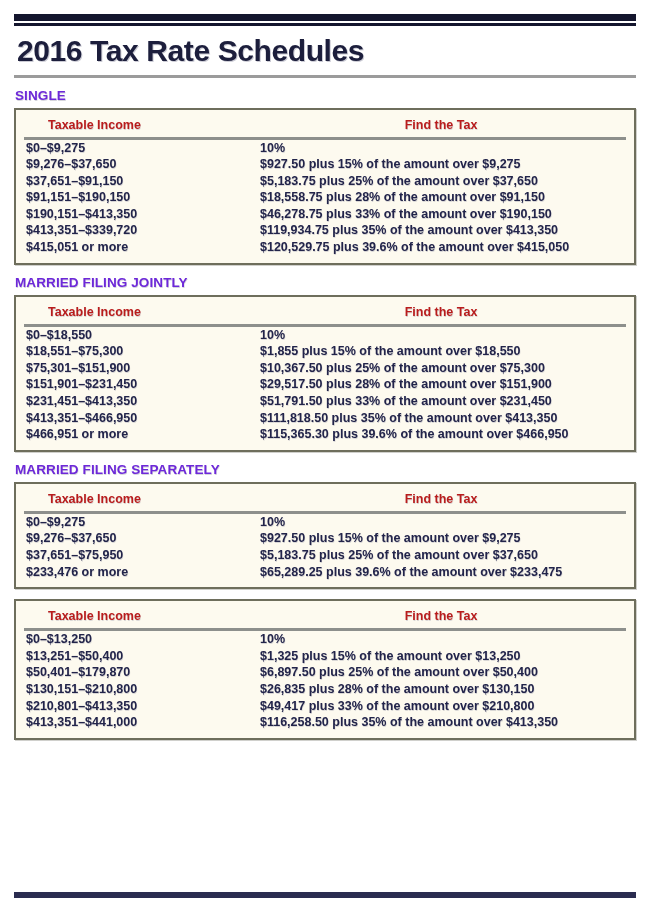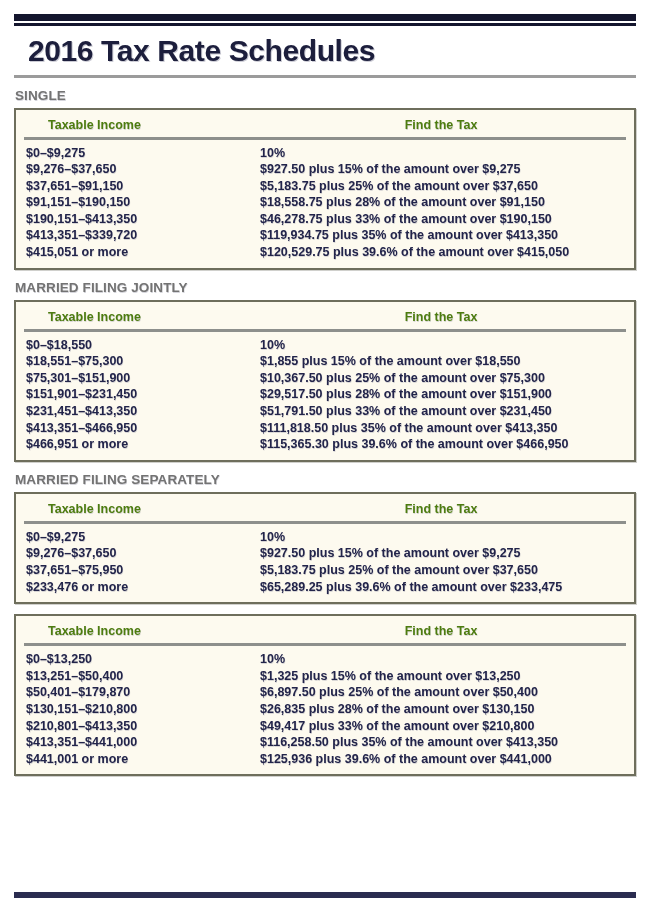--- a/index.html
+++ b/index.html
@@ -39,36 +39,36 @@
     height: 6px;
     background: #2a2c50;
   }
 
   
   .title {
     font-size: 30px;
     font-weight: bold;
     letter-spacing: -0.4px;
     color: #1c1e3c;
-    margin: 12px 0 0 14px;
+    margin: 12px 0 0 3px;
     line-height: 1.05;
     text-shadow: 1px 1px 0 rgba(140,140,160,0.45);
   }
   .title-rule {
     margin-top: 8px;
     height: 3px;
     background: #9b9b9b;
   }
 
   
   .section { margin-top: 10px; }
   .section-heading {
     font-size: 13.5px;
     font-weight: bold;
-    color: #737373;
+    color: #6d28d9;
     letter-spacing: 0.1px;
     margin: 0 0 5px 1px;
     text-shadow: 0.5px 0.5px 0 rgba(150,150,165,0.4);
   }
 
   
   .tax-box {
     border: 2px solid #6e6e5c;
     background: #fdfaef;
     padding: 6px 8px 7px 8px;
@@ -78,42 +78,42 @@
     width: 100%;
     border-collapse: collapse;
     table-layout: fixed;
   }
   table.tax-table col.c-income { width: 232px; }
   table.tax-table col.c-tax { width: auto; }
 
   thead th {
     font-size: 12.5px;
     font-weight: bold;
-    color: #4d7c0f;
+    color: #b91c1c;
     padding: 2px 0 5px 0;
     text-shadow: 0.5px 0.5px 0 rgba(150,150,165,0.35);
   }
   thead th.h-income { text-align: left; padding-left: 24px; }
   thead th.h-tax { text-align: center; }
   thead tr.head-rule th {
     padding: 0;
     height: 3px;
     background: #8d8f8c;
     border: 0;
   }
   tbody td {
     font-size: 12.5px;
     font-weight: bold;
     color: #22244a;
     line-height: 16.6px;
     padding: 0;
     white-space: nowrap;
     text-shadow: 0.5px 0.5px 0 rgba(150,150,165,0.35);
   }
-  tbody tr:first-child td { padding-top: 5px; }
+  tbody tr:first-child td { }
   tbody td.income { text-align: left; padding-left: 2px; }
   tbody td.tax { text-align: left; padding-left: 4px; }
 </style>
 </head>
 <body>
 
 <div class="page">
 
   <div class="rule-top"></div>
 
@@ -293,24 +293,20 @@
                 <td class="tax">$26,835 plus 28% of the amount over $130,150</td>
               </tr>
               <tr>
                 <td class="income">$210,801–$413,350</td>
                 <td class="tax">$49,417 plus 33% of the amount over $210,800</td>
               </tr>
               <tr>
                 <td class="income">$413,351–$441,000</td>
                 <td class="tax">$116,258.50 plus 35% of the amount over $413,350</td>
               </tr>
-              <tr>
-                <td class="income">$441,001 or more</td>
-                <td class="tax">$125,936 plus 39.6% of the amount over $441,000</td>
-              </tr>
             </tbody>
           </table>
         </div>
       </div>
     </div>
 
   <div class="rule-bottom"></div>
 </div>
 
 </body></html>

